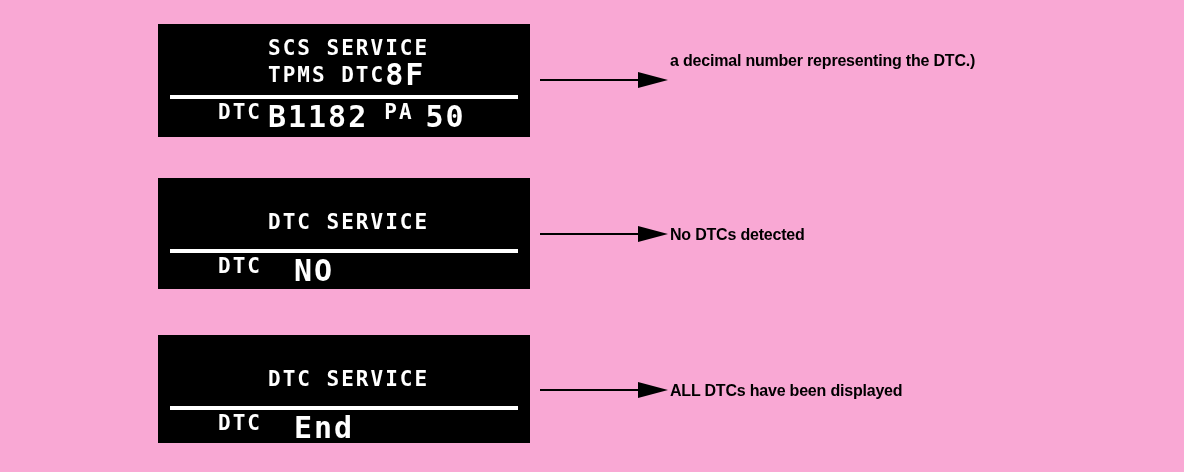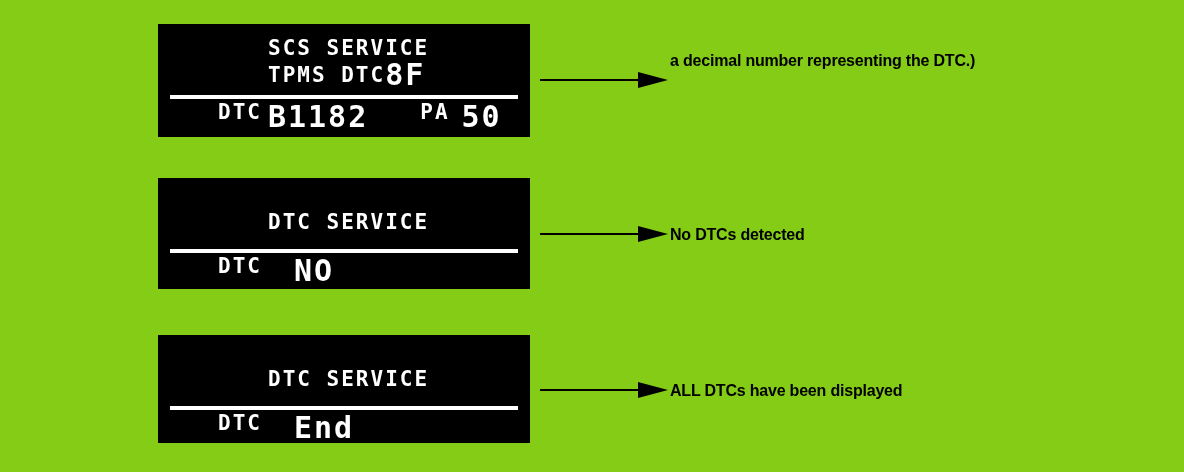--- a/index.html
+++ b/index.html
@@ -4,21 +4,21 @@
 <style>
   html, body {
     margin: 0;
     padding: 0;
     background: #ffffff;
   }
   .canvas {
     position: relative;
     width: 1184px;
     height: 472px;
-    background: #84cc16;
+    background: #f9a8d4;
     overflow: hidden;
     font-family: "Liberation Sans", sans-serif;
   }
   .row {
     position: absolute;
     left: 0;
     width: 100%;
   }
   .row1 { top: 24px;  height: 113px; }
   .row2 { top: 178px; height: 111px; }
@@ -77,21 +77,21 @@
   }
   .lcd-footer {
     position: absolute;
     left: 60px;
     top: 78px;
     display: flex;
     align-items: flex-start;
   }
   .lcd-footer .val1 { margin-left: 6px; }
   .row2 .lcd-footer .val1, .row3 .lcd-footer .val1 { margin-left: 32px; }
-  .lcd-footer .lab2 { margin-left: 52px; }
+  .lcd-footer .lab2 { margin-left: 16px; }
   .lcd-footer .val2 { margin-left: 12px; }
 
   
   .arrow-line {
     position: absolute;
     left: 540px;
     width: 100px;
     height: 2px;
     background: #000000;
   }

